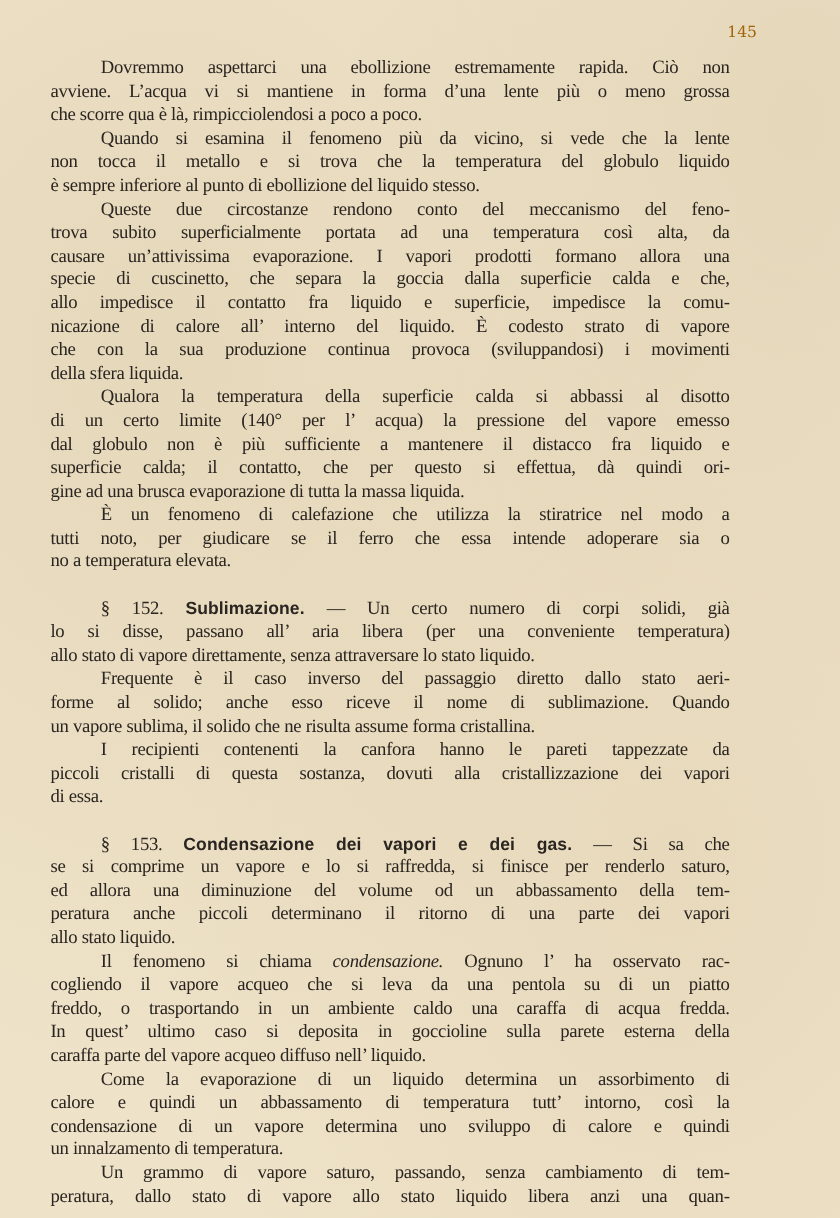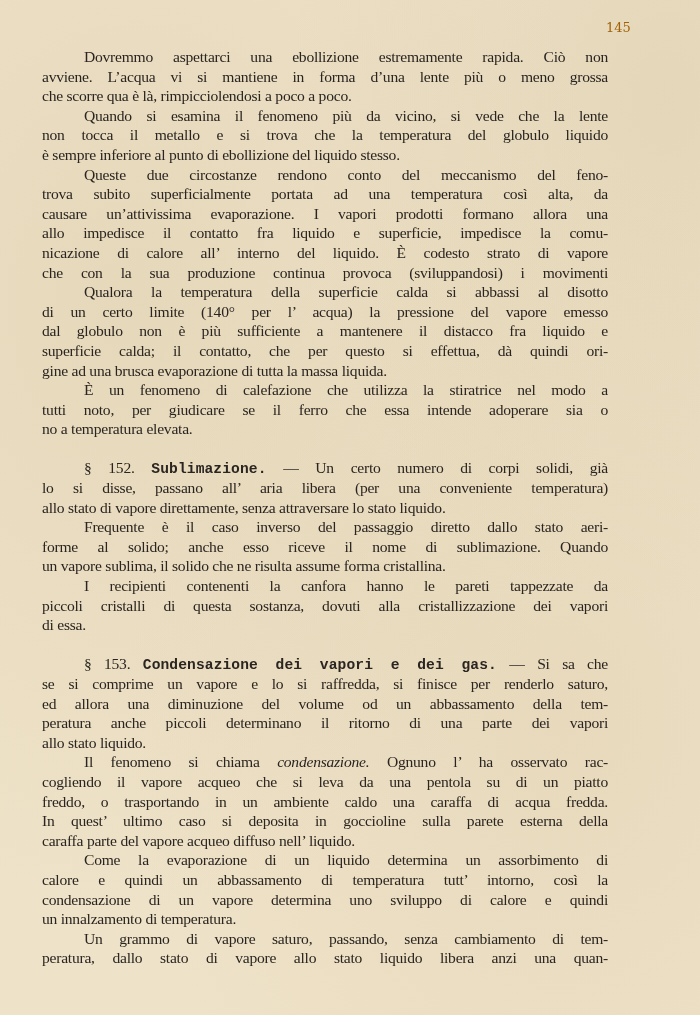--- a/index.html
+++ b/index.html
@@ -24,21 +24,21 @@
   .line {
     height: 19.6px; line-height: 19.6px;
     font-size: 15.6px; white-space: nowrap;
     text-align: justify; text-align-last: justify;
     letter-spacing: -0.25px;
     font-family: "Liberation Serif", serif;
   }
   .line.last { text-align-last: left; }
   .indent { padding-left: 42px; }
   .gap { height: 19.6px; }
-  .bold { font-weight: bold; font-family: Liberation Mono, monospace; font-size: 14.6px; letter-spacing: 0.1px; }
+  .bold { font-weight: bold; font-family: Liberation Sans, sans-serif; font-size: 14.6px; letter-spacing: 0.1px; }
   .it { font-style: italic; }
 </style>
 </head>
 <body>
 
 <div class="page-number">145</div>
 
 <div class="text-block">
 
   <div>
@@ -50,23 +50,25 @@
   <div>
     <div class="line indent">Quando si esamina il fenomeno più da vicino, si vede che la lente</div>
     <div class="line">non tocca il metallo e si trova che la temperatura del globulo liquido</div>
     <div class="line last">è sempre inferiore al punto di ebollizione del liquido stesso.</div>
   </div>
 
   <div>
     <div class="line indent">Queste due circostanze rendono conto del meccanismo del feno-</div>
     <div class="line">trova subito superficialmente portata ad una temperatura così alta, da</div>
     <div class="line">causare un’attivissima evaporazione. I vapori prodotti formano allora una</div>
+    <div class="line">specie di cuscinetto, che separa la goccia dalla superficie calda e che,</div>
     <div class="line">allo impedisce il contatto fra liquido e superficie, impedisce la comu-</div>
     <div class="line">nicazione di calore all’ interno del liquido. È codesto strato di vapore</div>
     <div class="line">che con la sua produzione continua provoca (sviluppandosi) i movimenti</div>
+    <div class="line last">della sfera liquida.</div>
   </div>
 
   <div>
     <div class="line indent">Qualora la temperatura della superficie calda si abbassi al disotto</div>
     <div class="line">di un certo limite (140° per l’ acqua) la pressione del vapore emesso</div>
     <div class="line">dal globulo non è più sufficiente a mantenere il distacco fra liquido e</div>
     <div class="line">superficie calda; il contatto, che per questo si effettua, dà quindi ori-</div>
     <div class="line last">gine ad una brusca evaporazione di tutta la massa liquida.</div>
   </div>
 

